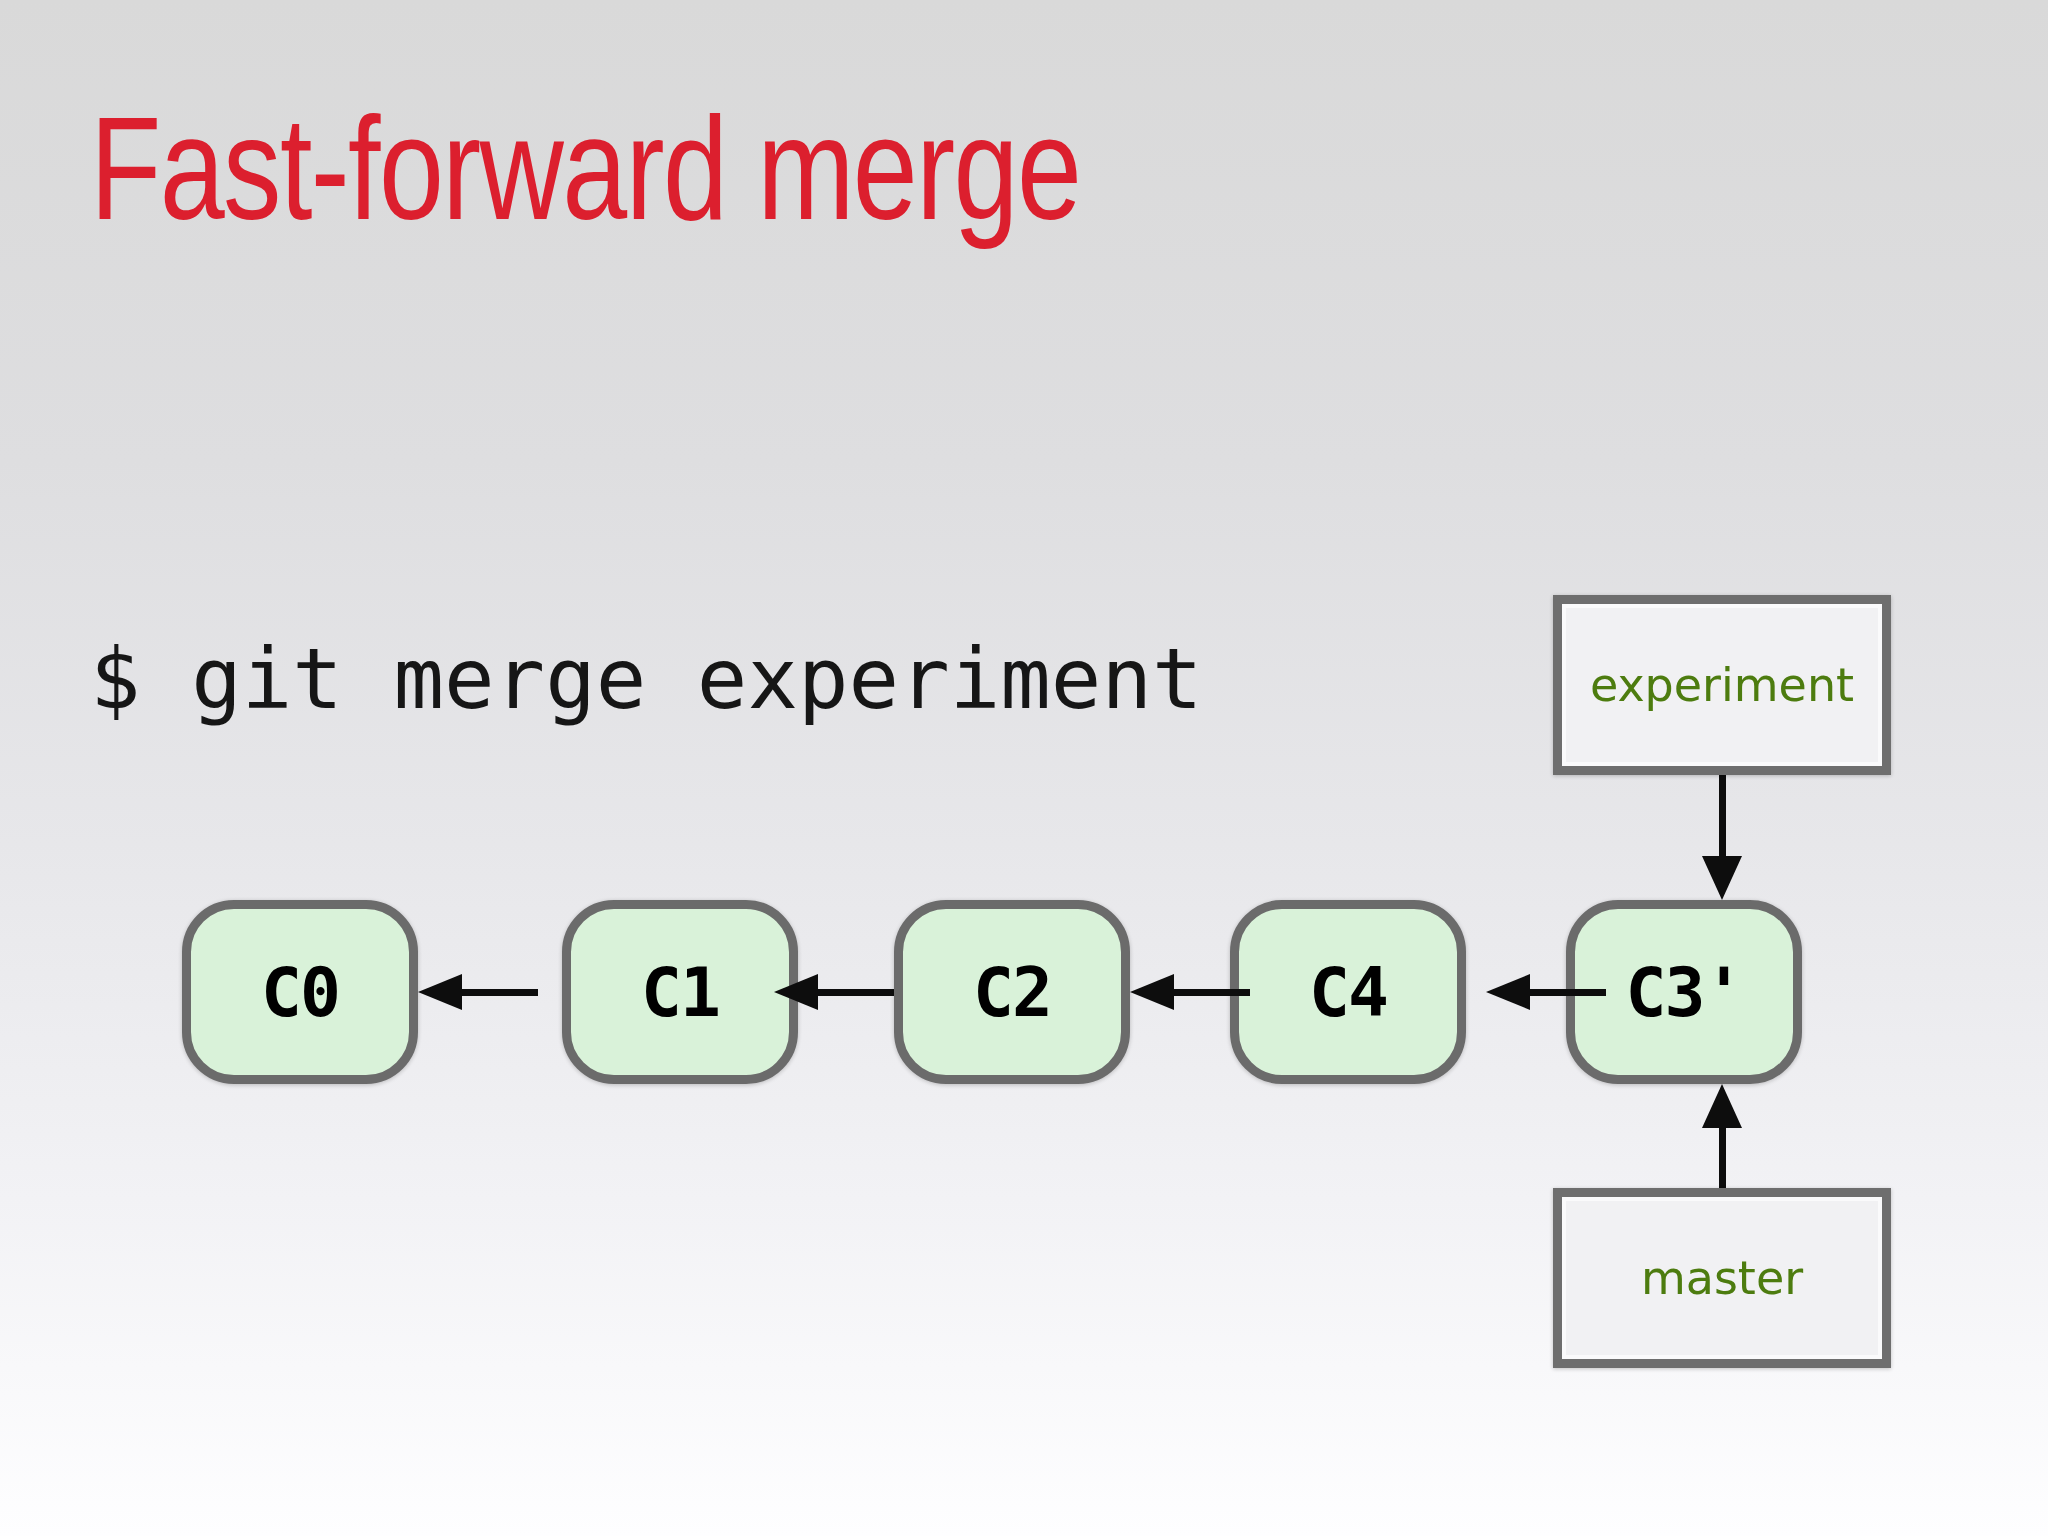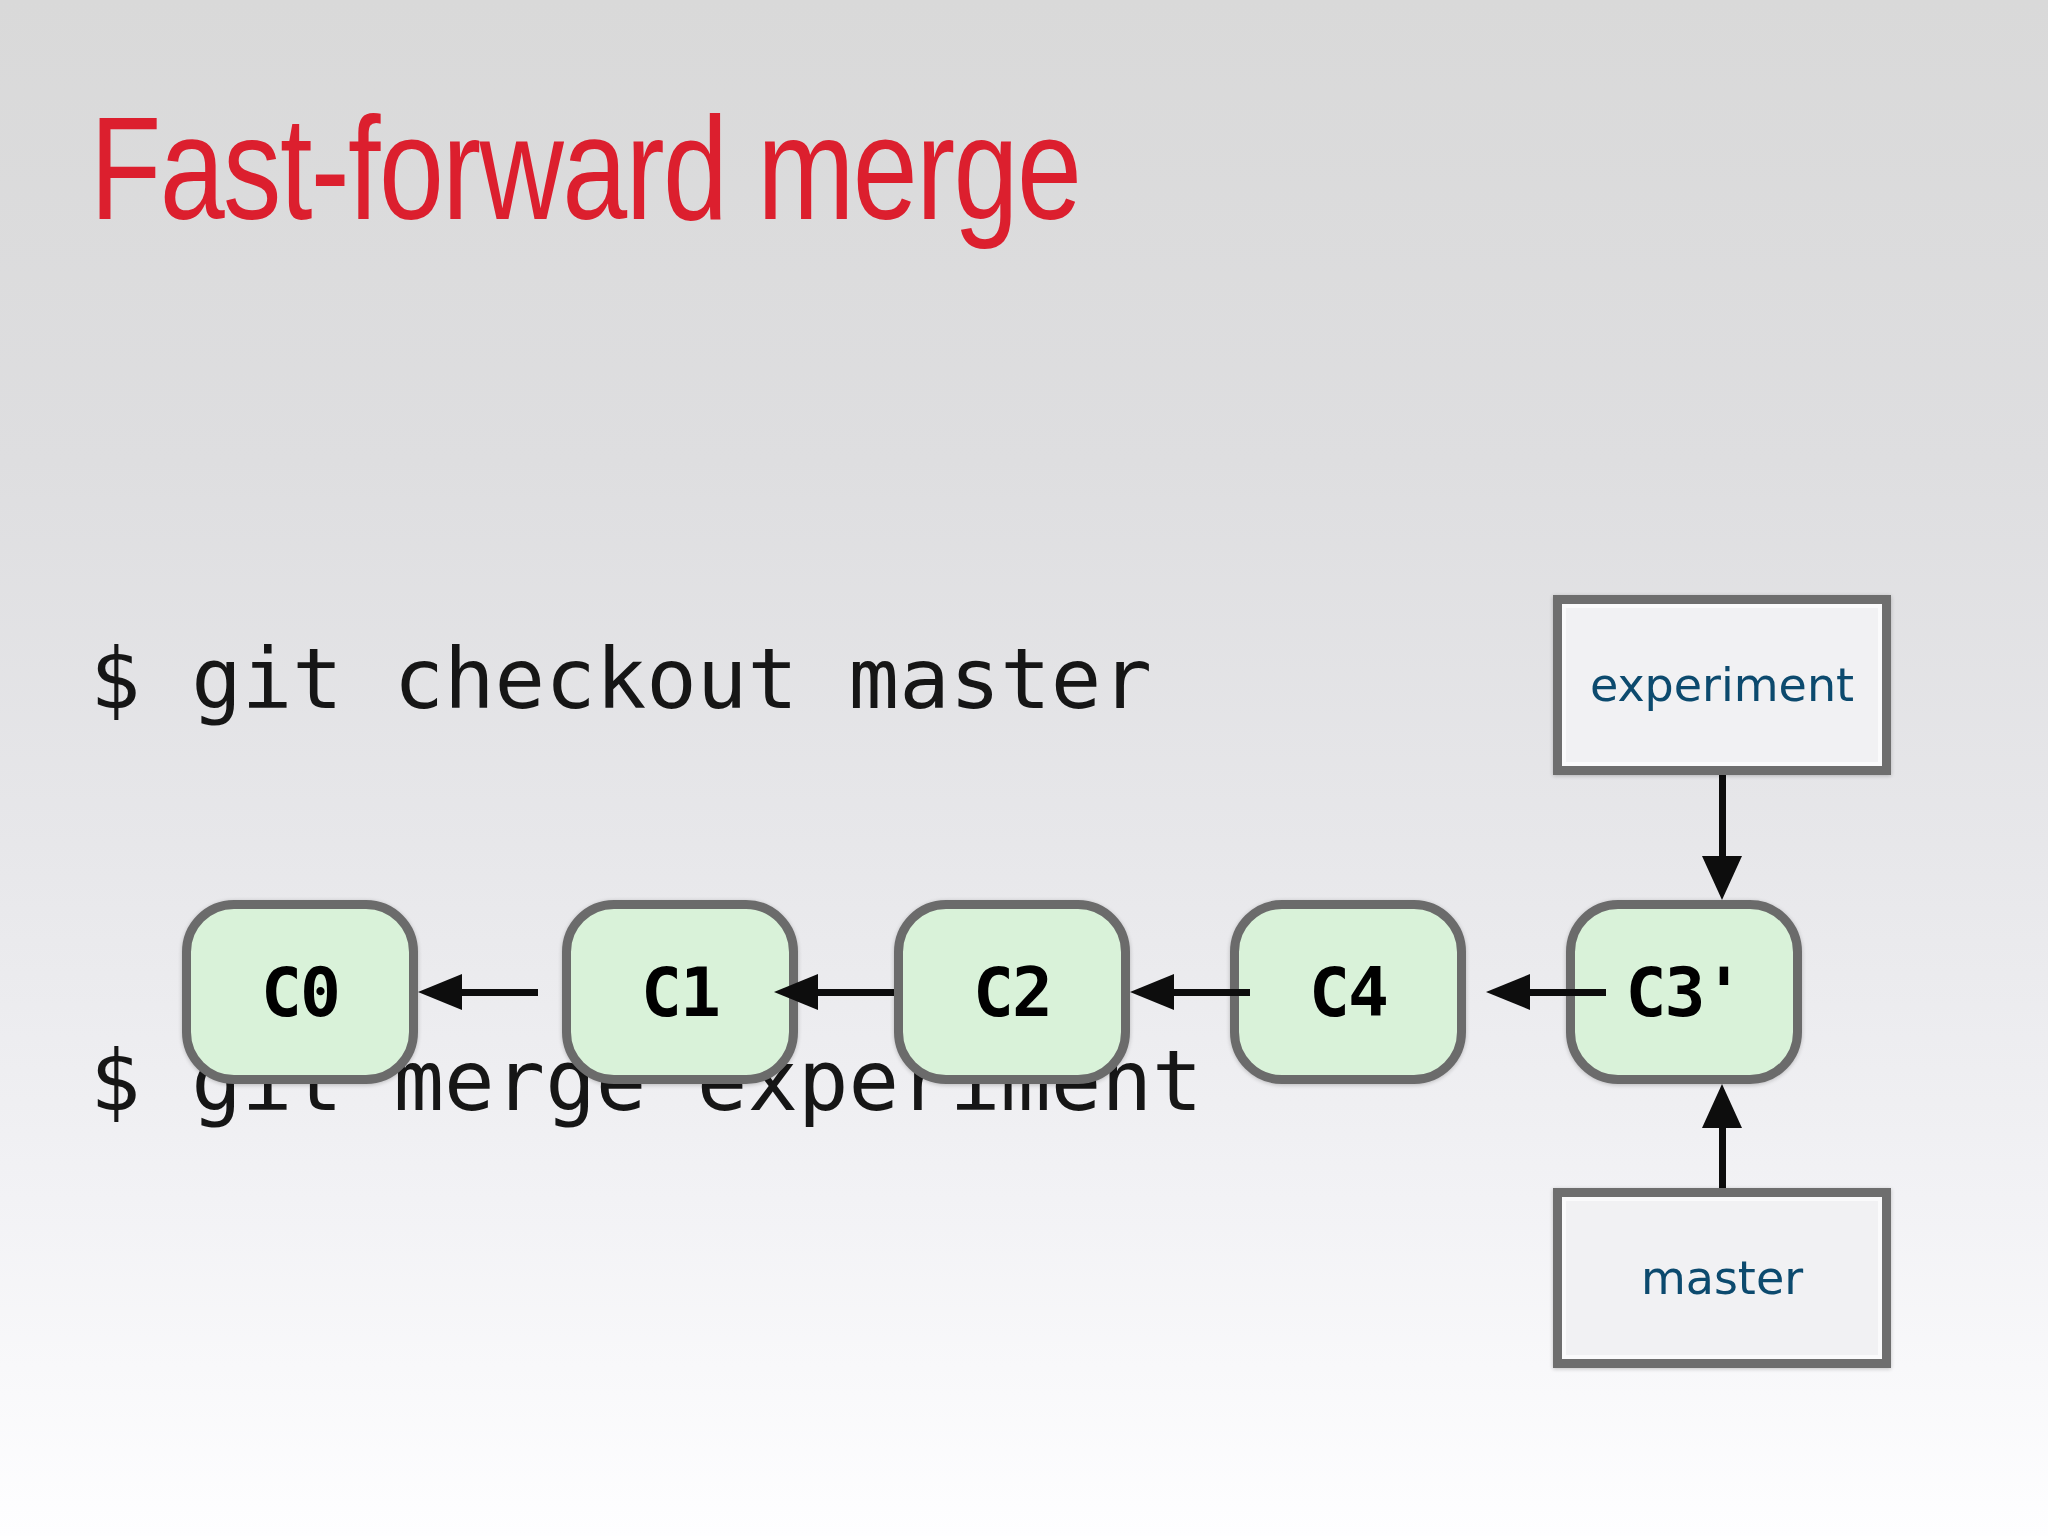--- a/index.html
+++ b/index.html
@@ -37,21 +37,21 @@
   
   .branch{
     position:absolute;width:338px;height:180px;
     box-sizing:border-box;border:9px solid #6e6e6e;
     background:#f1f1f3;
     box-shadow:0 1px 4px rgba(0,0,0,0.22), inset 0 0 0 4px #fafafb;
     display:flex;align-items:center;justify-content:center;
   }
   .branch-label{
     font-family:"DejaVu Sans",sans-serif;
-    font-size:46px;color:#0c4a6e;letter-spacing:0px;
+    font-size:46px;color:#4d7c0f;letter-spacing:0px;
   }
   
   .harrow{position:absolute;top:970px;width:120px;height:44px;}
   .harrow .head{
     position:absolute;left:0;top:4px;width:0;height:0;
     border-top:18px solid transparent;border-bottom:18px solid transparent;
     border-right:44px solid #0d0d0d;
   }
   .harrow .shaft{
     position:absolute;left:38px;right:0;top:19px;height:7px;background:#0d0d0d;
@@ -75,21 +75,20 @@
   }
 </style>
 </head>
 <body>
 
 <div class="stage">
 
   <h1 class="title">Fast-forward merge</h1>
 
   <div class="code">
-    <div>$ git checkout master</div>
     <div>$ git merge experiment</div>
   </div>
 
   <div>
 
     <div class="commit" style="left:182px">
       <span class="commit-label">C0</span>
     </div>
     <div class="commit" style="left:562px">
       <span class="commit-label">C1</span>

